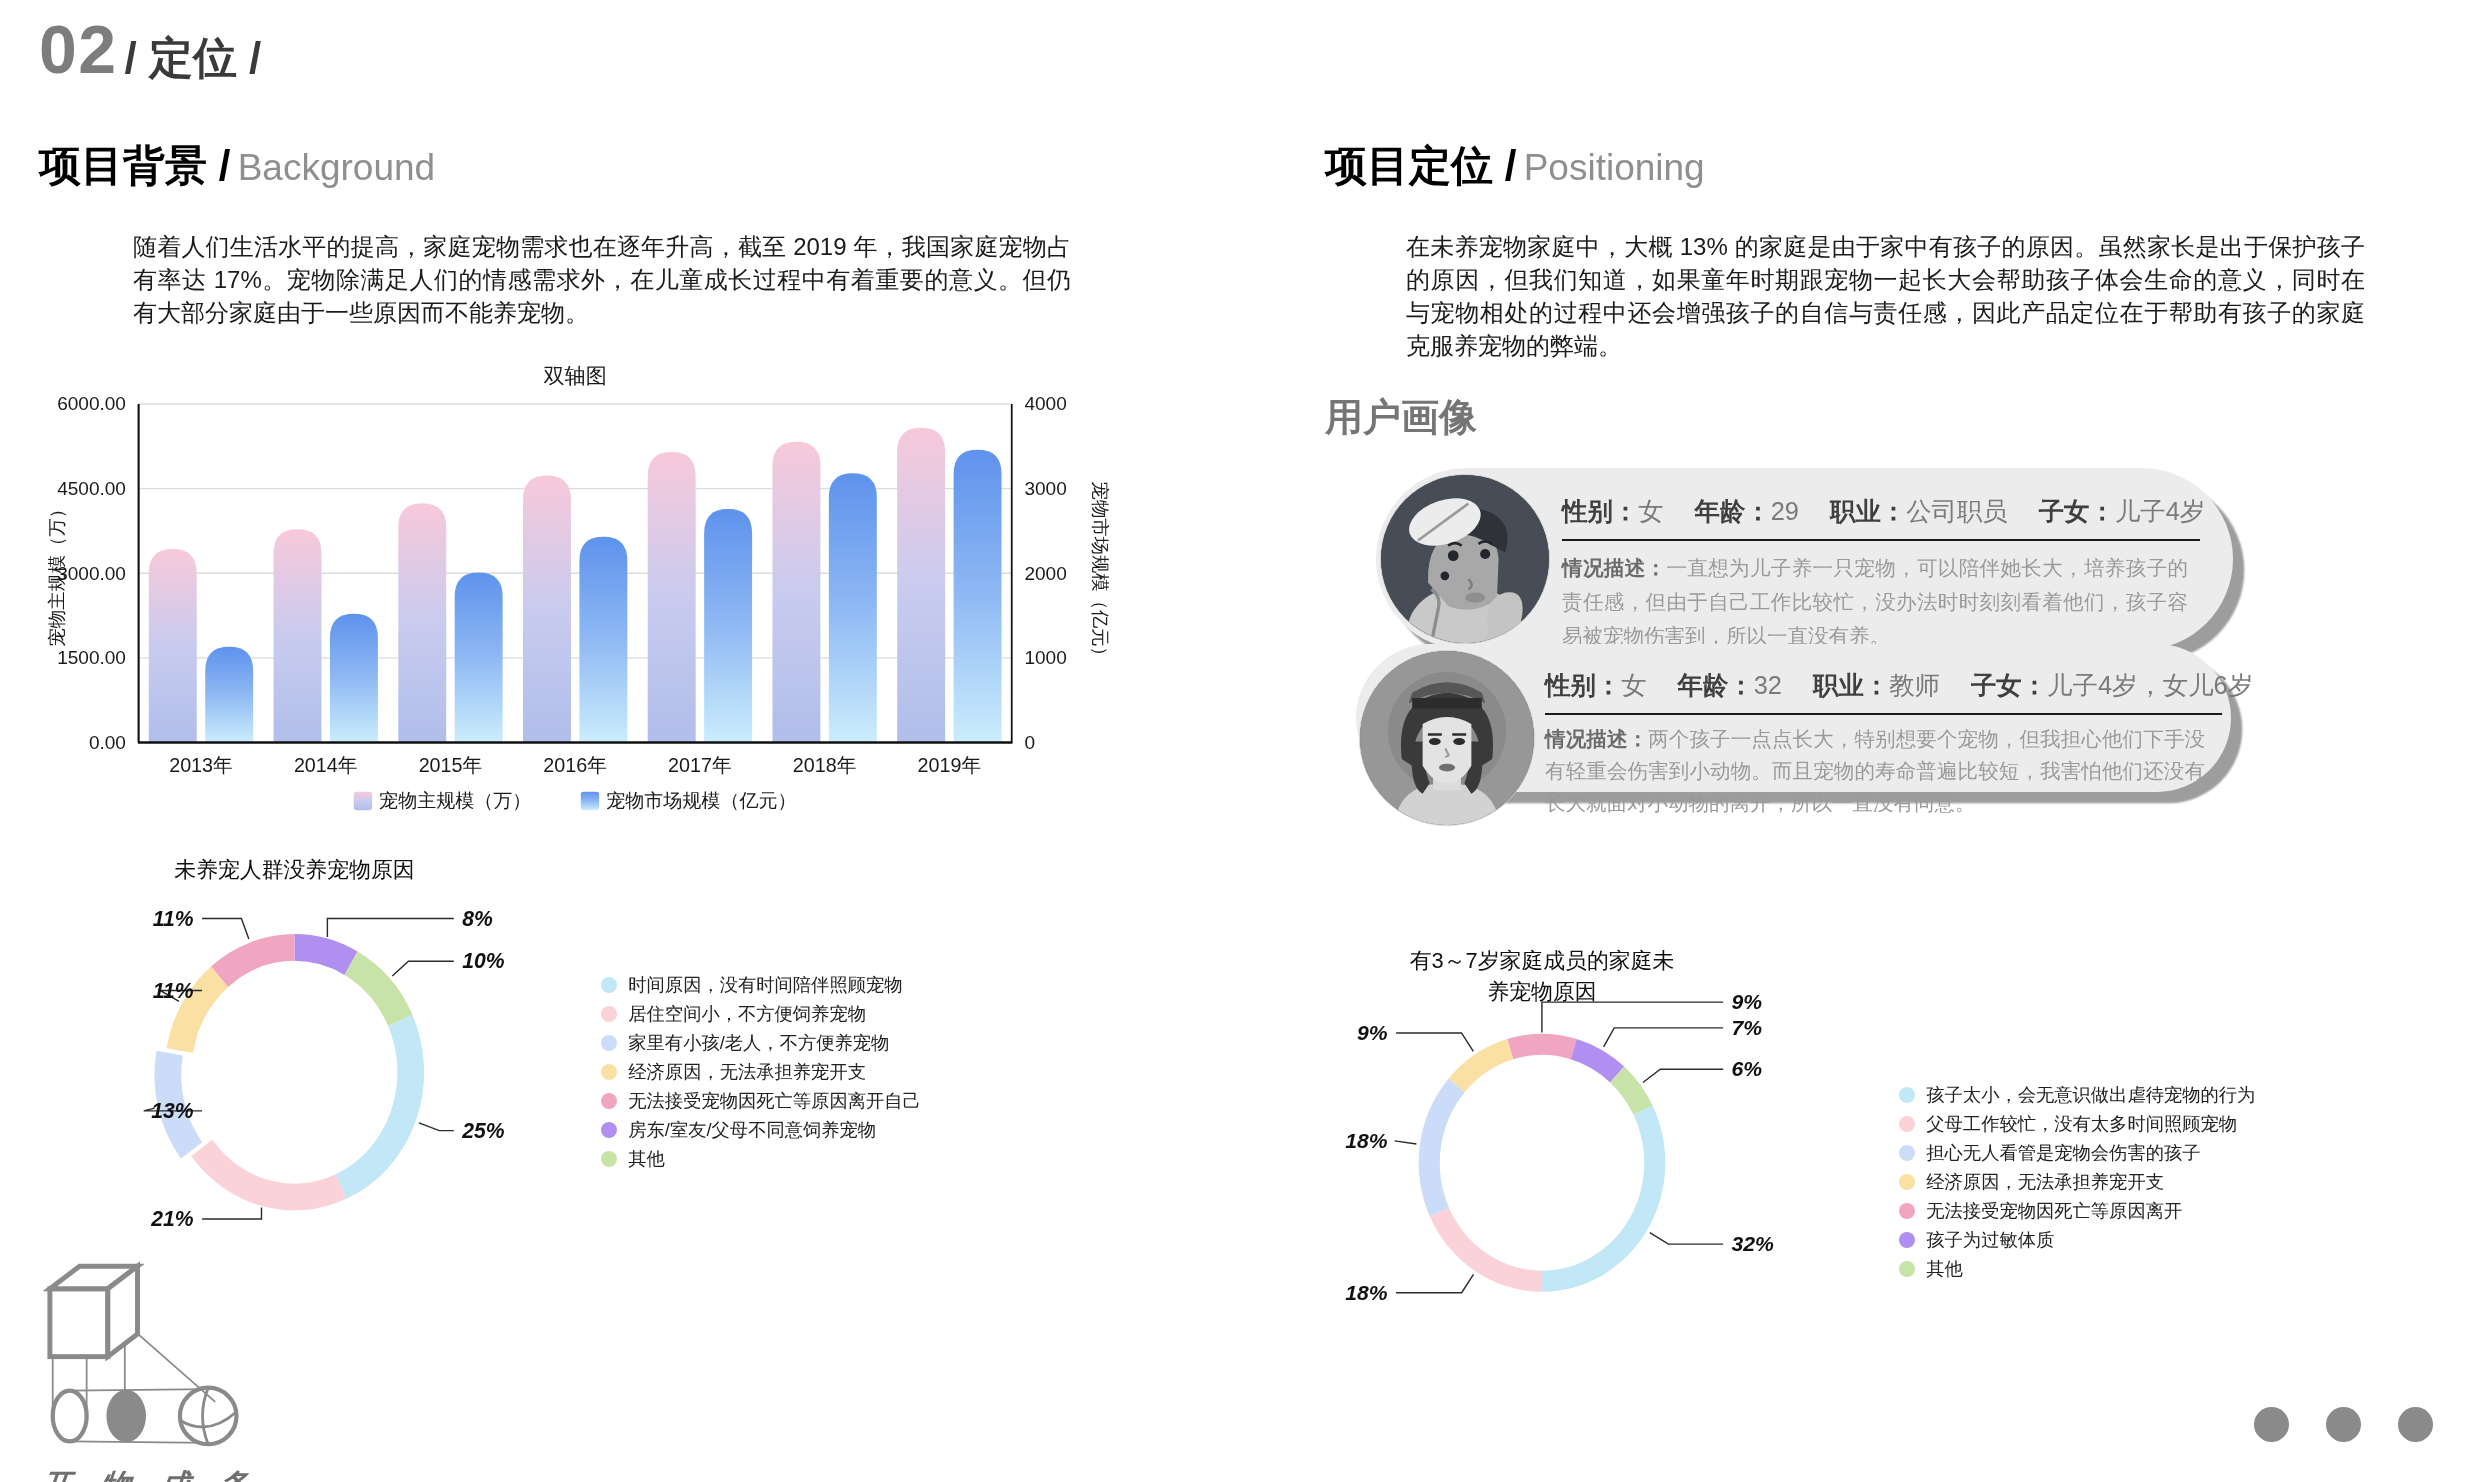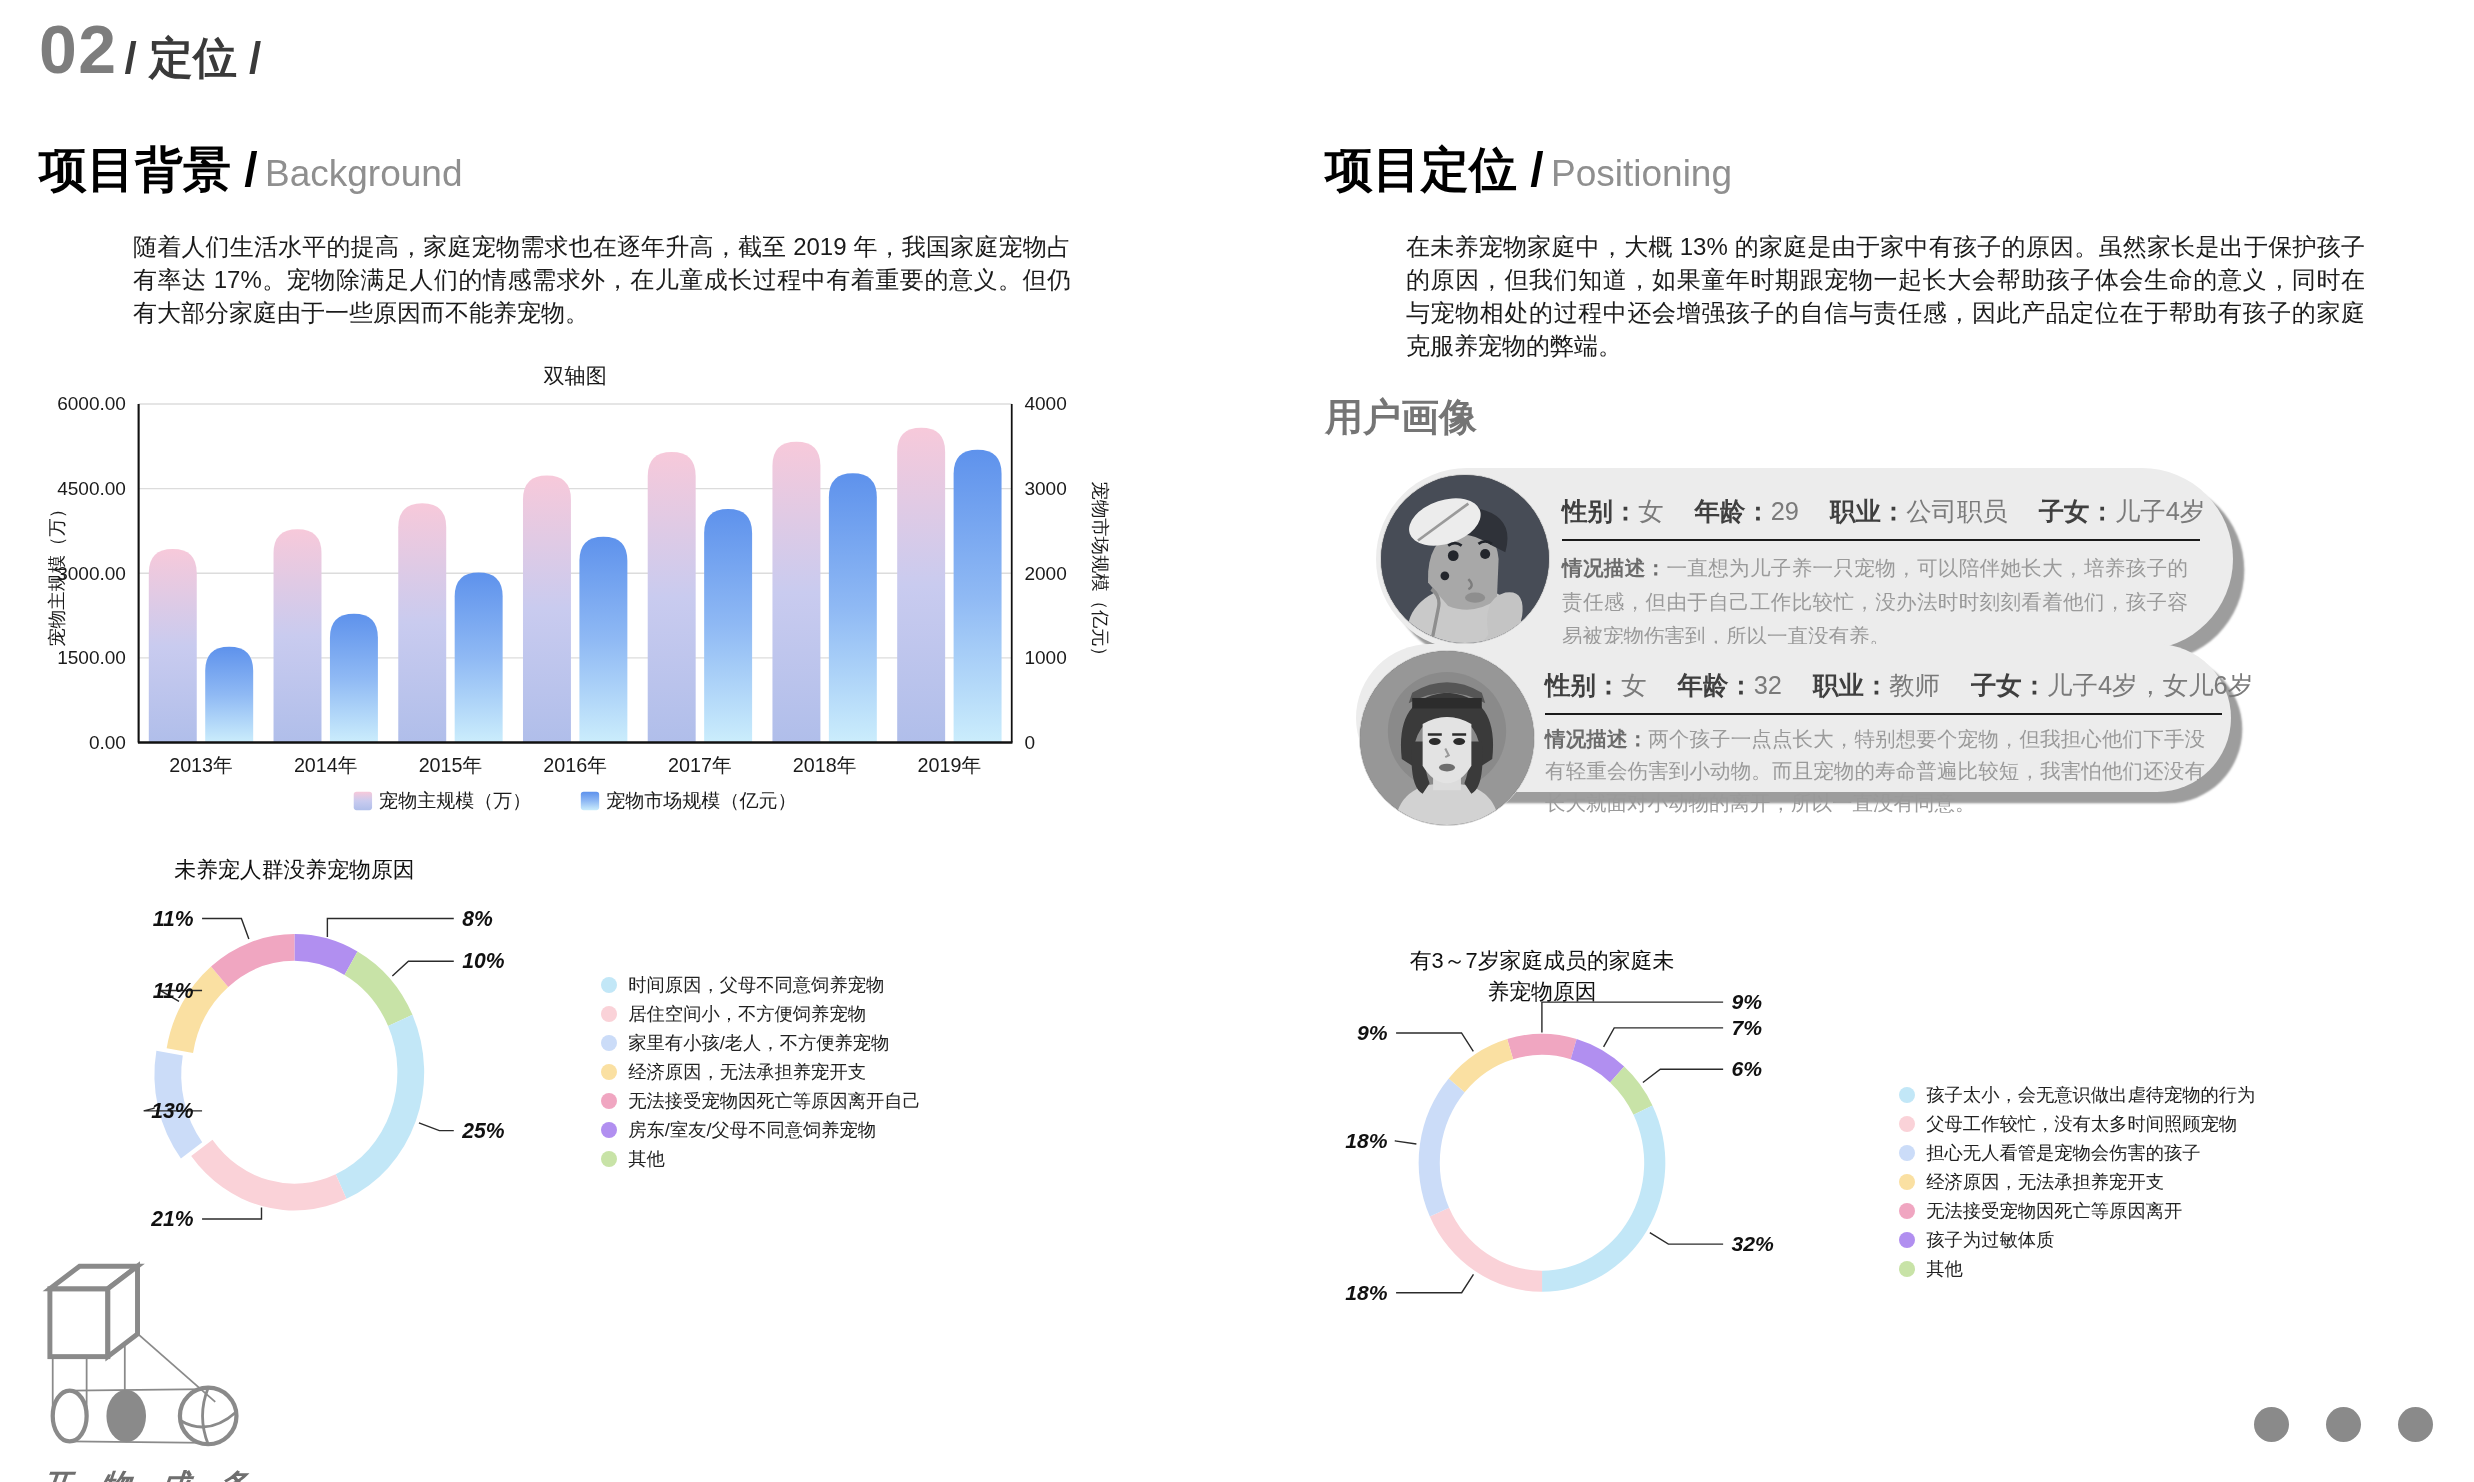--- a/index.html
+++ b/index.html
@@ -5,21 +5,21 @@
   html,body{margin:0;padding:0;}
   body{
     width:2475px;height:1483px;background:#ffffff;position:relative;overflow:hidden;
     font-family:"Liberation Sans","DejaVu Sans",sans-serif;color:#1b1b1b;
   }
   .abs{position:absolute;}
   
   #sec-num{font-size:68px;font-weight:bold;color:#7d7d7d;letter-spacing:1.4px;}
   #sec-title{font-size:44px;font-weight:bold;color:#3a3a3a;margin-left:7px;}
   
-  .h-zh{font-size:48px;font-weight:bold;color:#000;}
+  .h-zh{font-size:42px;font-weight:bold;color:#000;}
   .h-en{font-size:37px;font-weight:normal;color:#8f8f8f;margin-left:4.2px;}
   .para{font-size:24px;line-height:33px;color:#1b1b1b;text-align:justify;}
   
   text{font-family:"Liberation Sans","DejaVu Sans",sans-serif;}
   .tick{font-size:27px;fill:#1a1a1a;}
   .axis-title{font-size:26px;fill:#1a1a1a;}
   .chart-title{font-size:30px;fill:#1a1a1a;}
   .donut-title{font-size:31px;fill:#111;}
   .pct-label{font-size:30px;font-weight:bold;font-style:italic;fill:#111;}
   .leader{fill:none;stroke:#2b2b2b;stroke-width:2;}
@@ -138,21 +138,21 @@
     <path d="M176.7953734457537,290.96495717728175 A184,196 0 0 1 239.72707981767672,174.85528914868036 L264.1530089857652,203.9649779872015 A146,158 0 0 0 214.2180680602176,297.56358792862505 Z" fill="#FAE0A2"></path>
     <polyline points="194.32119868474103,224.5000000000001 167.4744111674234,209.00000000000017 227,209.00000000000017" class="leader"></polyline>
     <text x="215" y="219.00000000000017" class="pct-label" text-anchor="end">11%</text>
     <path d="M239.72707981767672,174.85528914868036 A184,196 0 0 1 357.99999999999994,129 L357.99999999999994,167 A146,158 0 0 0 264.1530089857652,203.9649779872015 Z" fill="#F0A6C1"></path>
     <polyline points="293.35819291144867,136.1217832220324 282.7555684683529,106.99131197766926 227,106.99131197766926" class="leader"></polyline>
     <text x="215" y="116.99131197766926" class="pct-label" text-anchor="end">11%</text>
   </svg>
 <ul id="legend1" class="dlegend abs" style="left:601px;top:975px;">
     <li>
       <span class="dot" style="background: rgb(194, 231, 247);"></span>
-      <span class="txt">时间原因，父母不同意饲养宠物</span>
+      <span class="txt">时间原因，没有时间陪伴照顾宠物</span>
     </li>
     <li>
       <span class="dot" style="background: rgb(250, 210, 216);"></span>
       <span class="txt">居住空间小，不方便饲养宠物</span>
     </li>
     <li>
       <span class="dot" style="background: rgb(203, 220, 248);"></span>
       <span class="txt">家里有小孩/老人，不方便养宠物</span>
     </li>
     <li>

